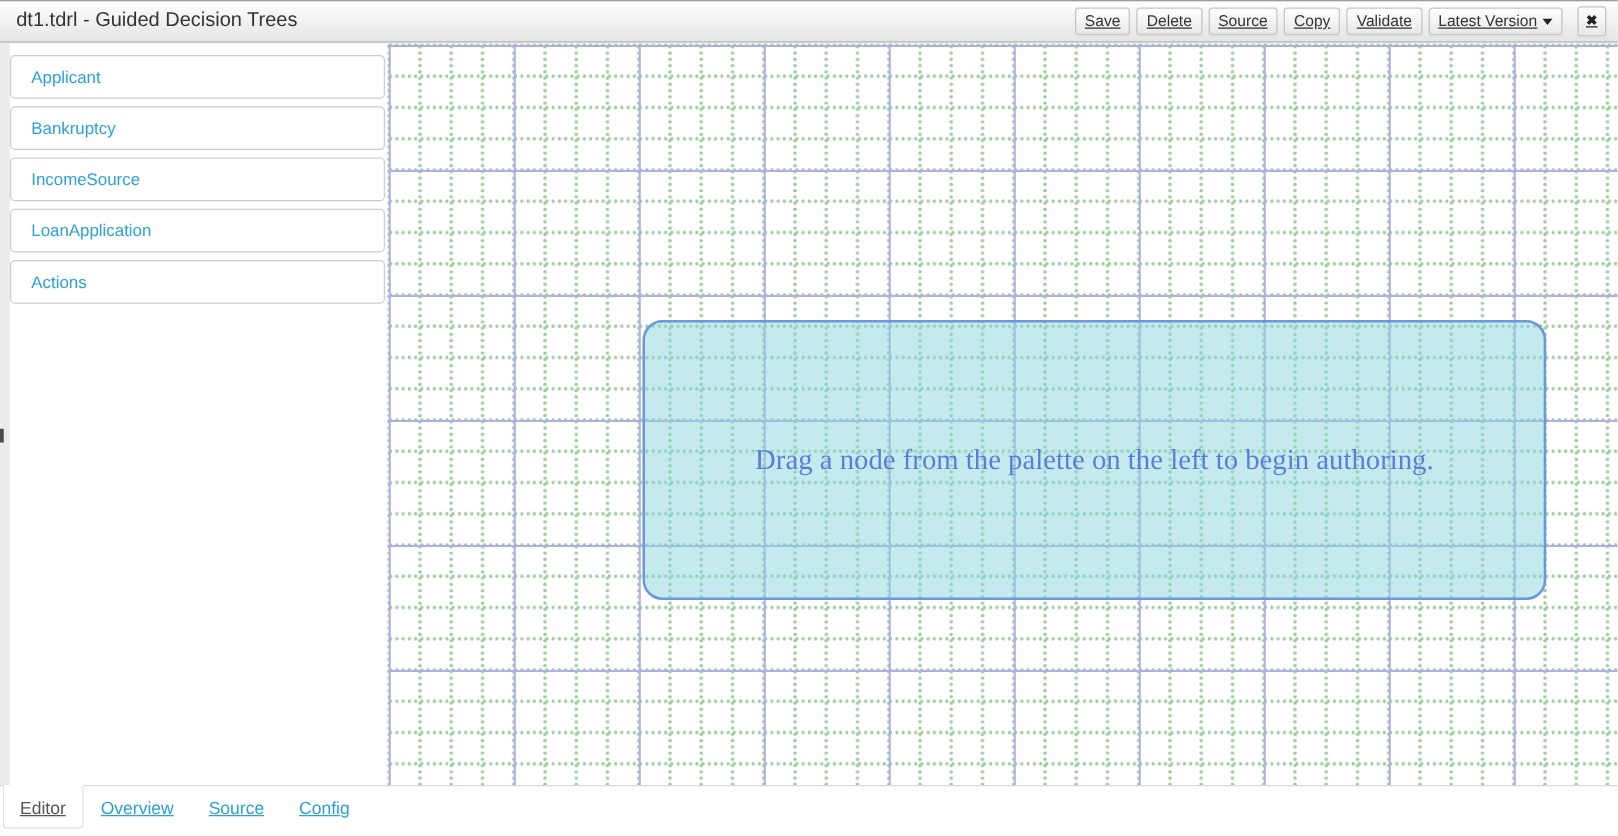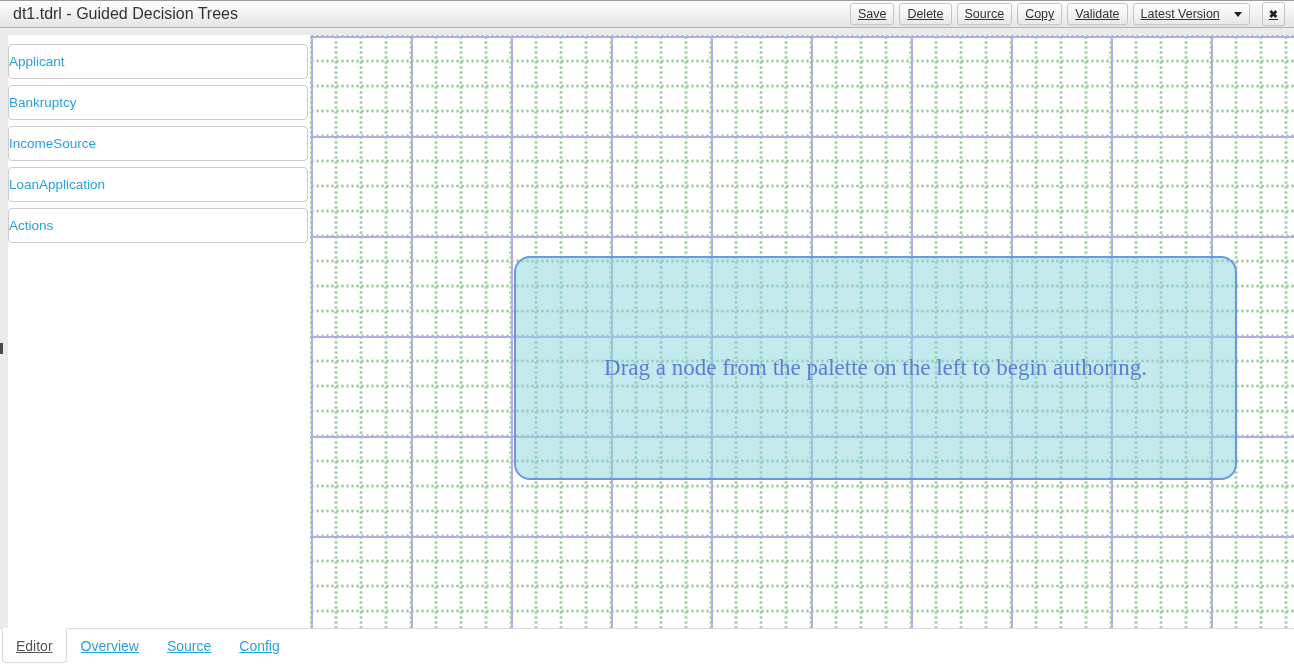--- a/index.html
+++ b/index.html
@@ -5,21 +5,21 @@
   html,body{margin:0;padding:0;}
   body{
     width:1294px;height:669px;
     background:#ebebeb;
     font-family:"Liberation Sans",sans-serif;
     position:relative;overflow:hidden;
     -webkit-font-smoothing:antialiased;
   }
   
   .titlebar{
-    position:absolute;top:0;left:0;right:0;height:28px;
+    position:absolute;top:0;left:0;right:0;height:34px;
     background:linear-gradient(#fefefe,#e5e5e5);
     border-top:1px solid #9a9a9a;
     border-bottom:1px solid #b5b5b5;
     box-sizing:border-box;
     display:flex;align-items:center;
   }
   .titlebar .title{
     margin-left:13px;font-size:16px;color:#333;
     white-space:nowrap;
   }
@@ -29,41 +29,41 @@
   }
   .btn{
     background:linear-gradient(#ffffff,#e8e8e8);
     border:1px solid #c6c6c6;border-radius:3px;
     padding:3px 7px;font-size:12.5px;color:#333;
     font-family:"Liberation Sans",sans-serif;
     line-height:14px;cursor:pointer;white-space:nowrap;
     box-shadow:0 1px 1px rgba(0,0,0,0.04);
     text-decoration:underline;
   }
-  .btn-version{display:inline-flex;align-items:center;gap:14px;}
+  .btn-version{display:inline-flex;align-items:center;gap:4px;}
   .caret{
     display:inline-block;width:0;height:0;
     border-left:4px solid transparent;border-right:4px solid transparent;
     border-top:5px solid #222;
   }
   .btn-close{margin-left:7px;font-weight:bold;font-size:11px;padding:4px 6px;color:#222;}
   
   .main{position:absolute;top:35px;left:0;right:0;bottom:41px;}
   .splitter{
     position:absolute;left:0;top:308px;width:3px;height:11px;
     background:#4b4b4b;z-index:6;cursor:col-resize;
   }
   .palette-panel{
     position:absolute;left:8px;top:0;width:302px;bottom:0;
     background:#ffffff;box-sizing:border-box;padding-top:9px;
   }
   .palette-item{
     box-sizing:border-box;width:300px;height:35px;margin-bottom:6px;
     background:#fff;border:1px solid #cccccc;border-radius:4px;
-    display:flex;align-items:center;
+    display:flex;align-items:center;padding-left:16px;
     font-size:13.5px;color:#2aa1da;cursor:grab;
   }
   
   .canvas{
     position:absolute;left:310px;top:0;right:0;bottom:0;
     background-color:#ffffff;
     background-image:
       linear-gradient(to right,#b1aee5 0,#b1aee5 2px,transparent 2px),
       linear-gradient(to bottom,#b1aee5 0,#b1aee5 2px,transparent 2px),
       radial-gradient(circle,#9ccb9c 1.1px,transparent 1.6px),

